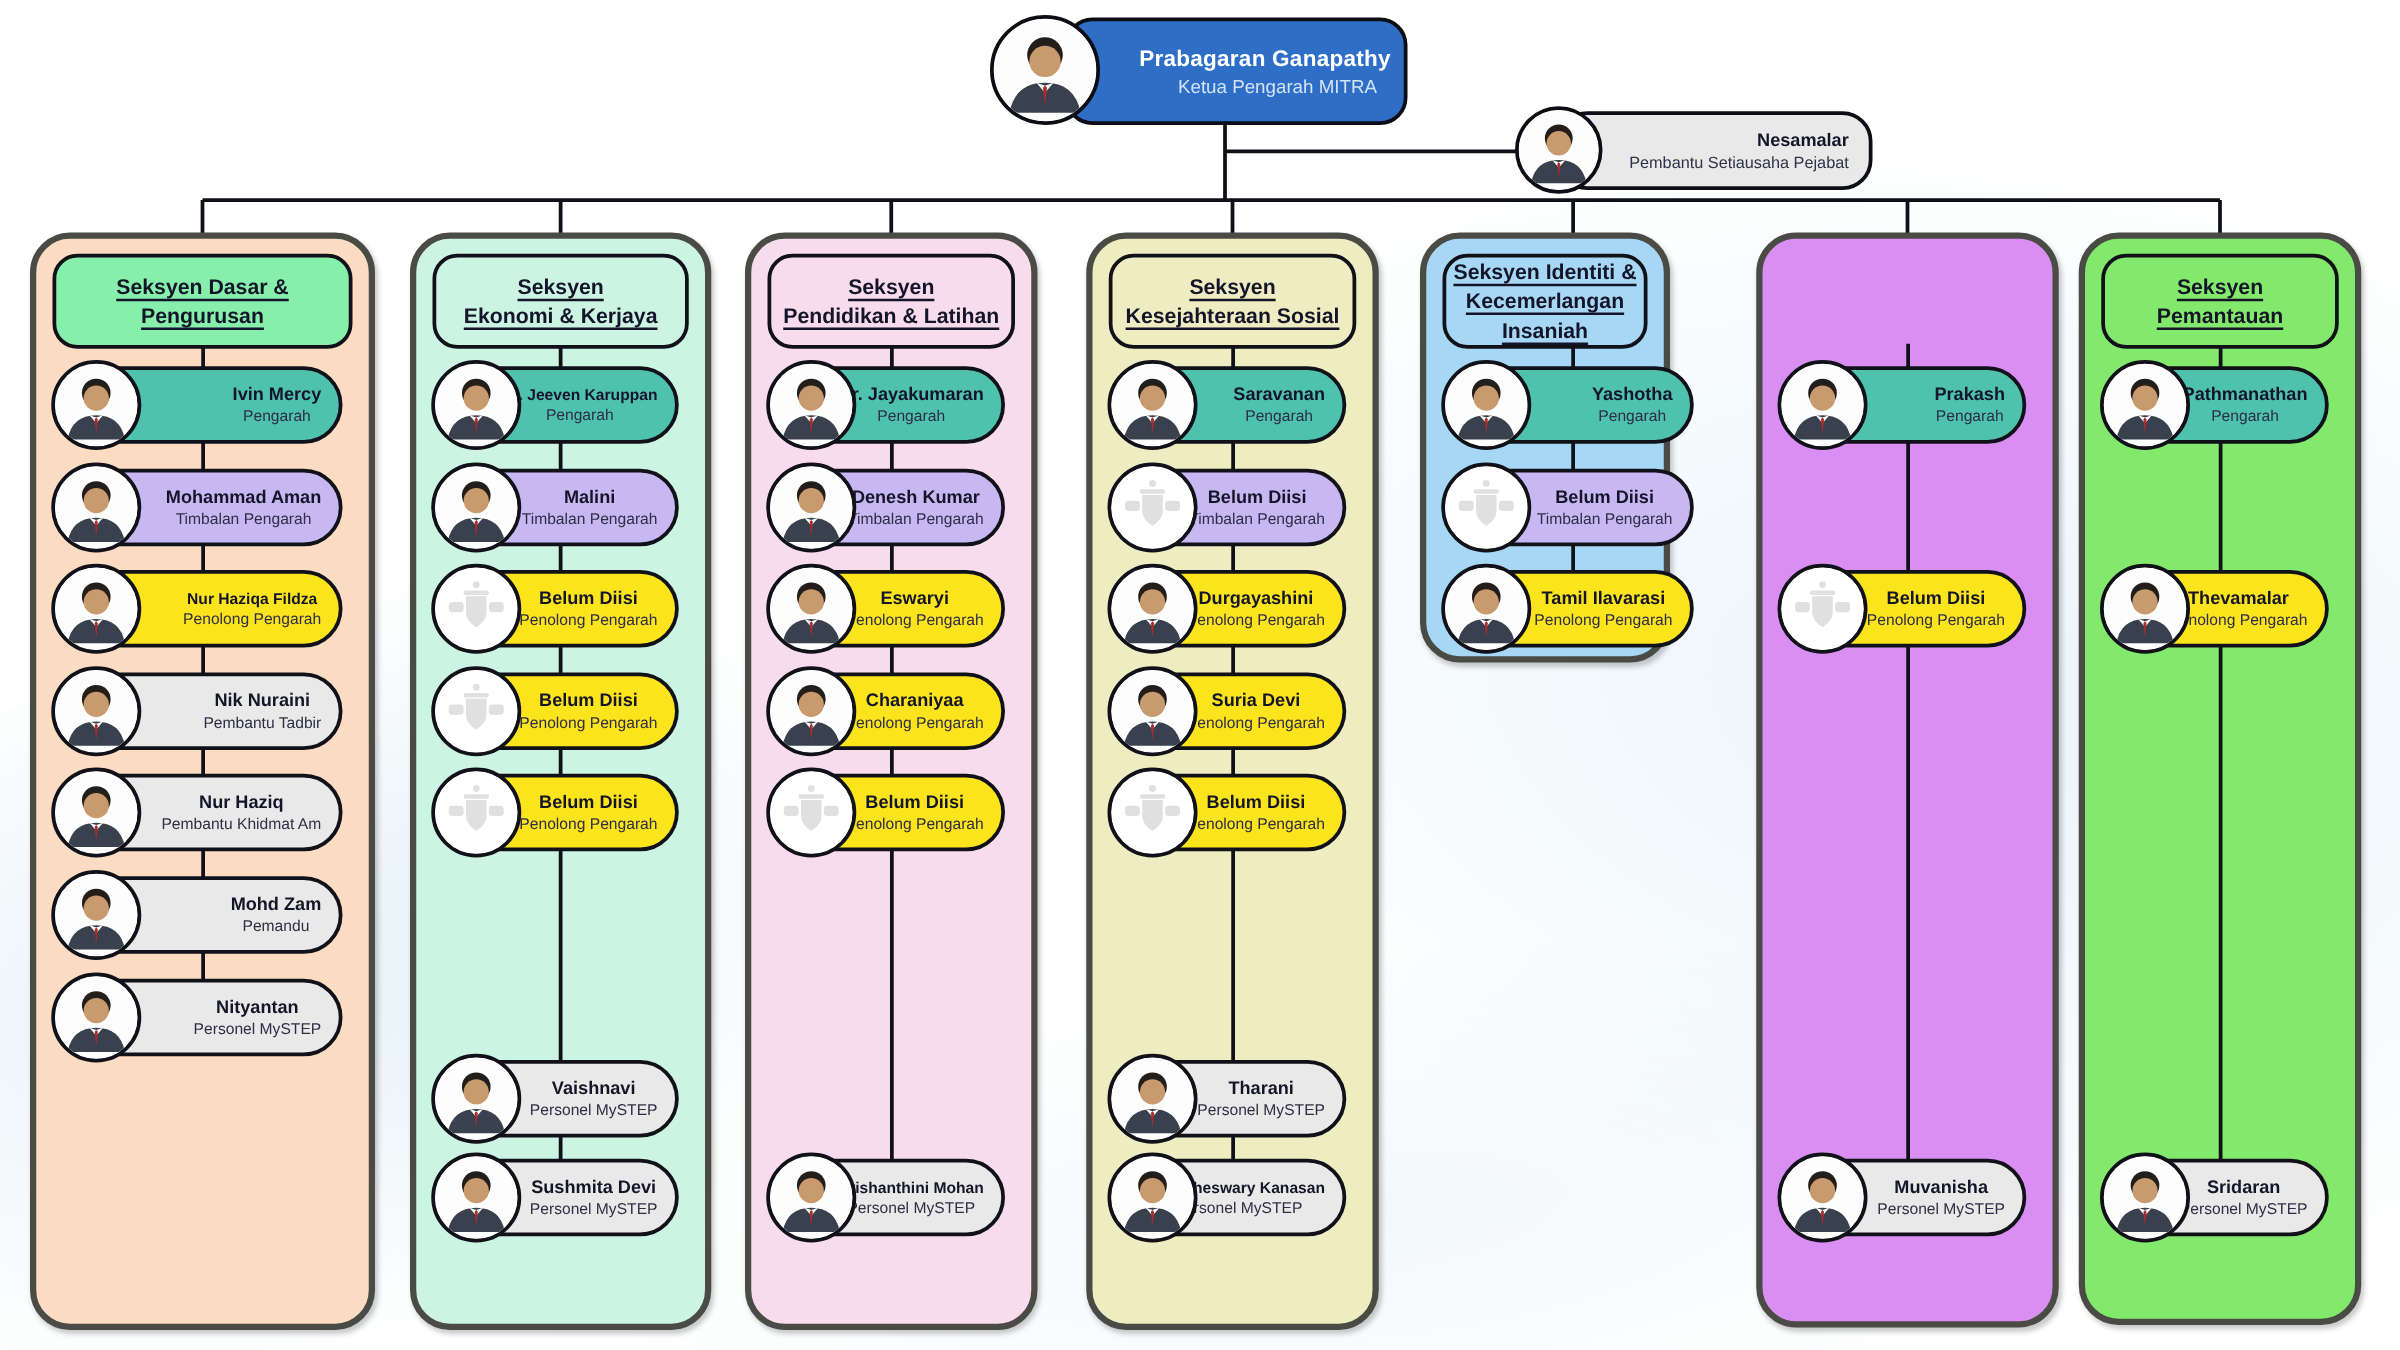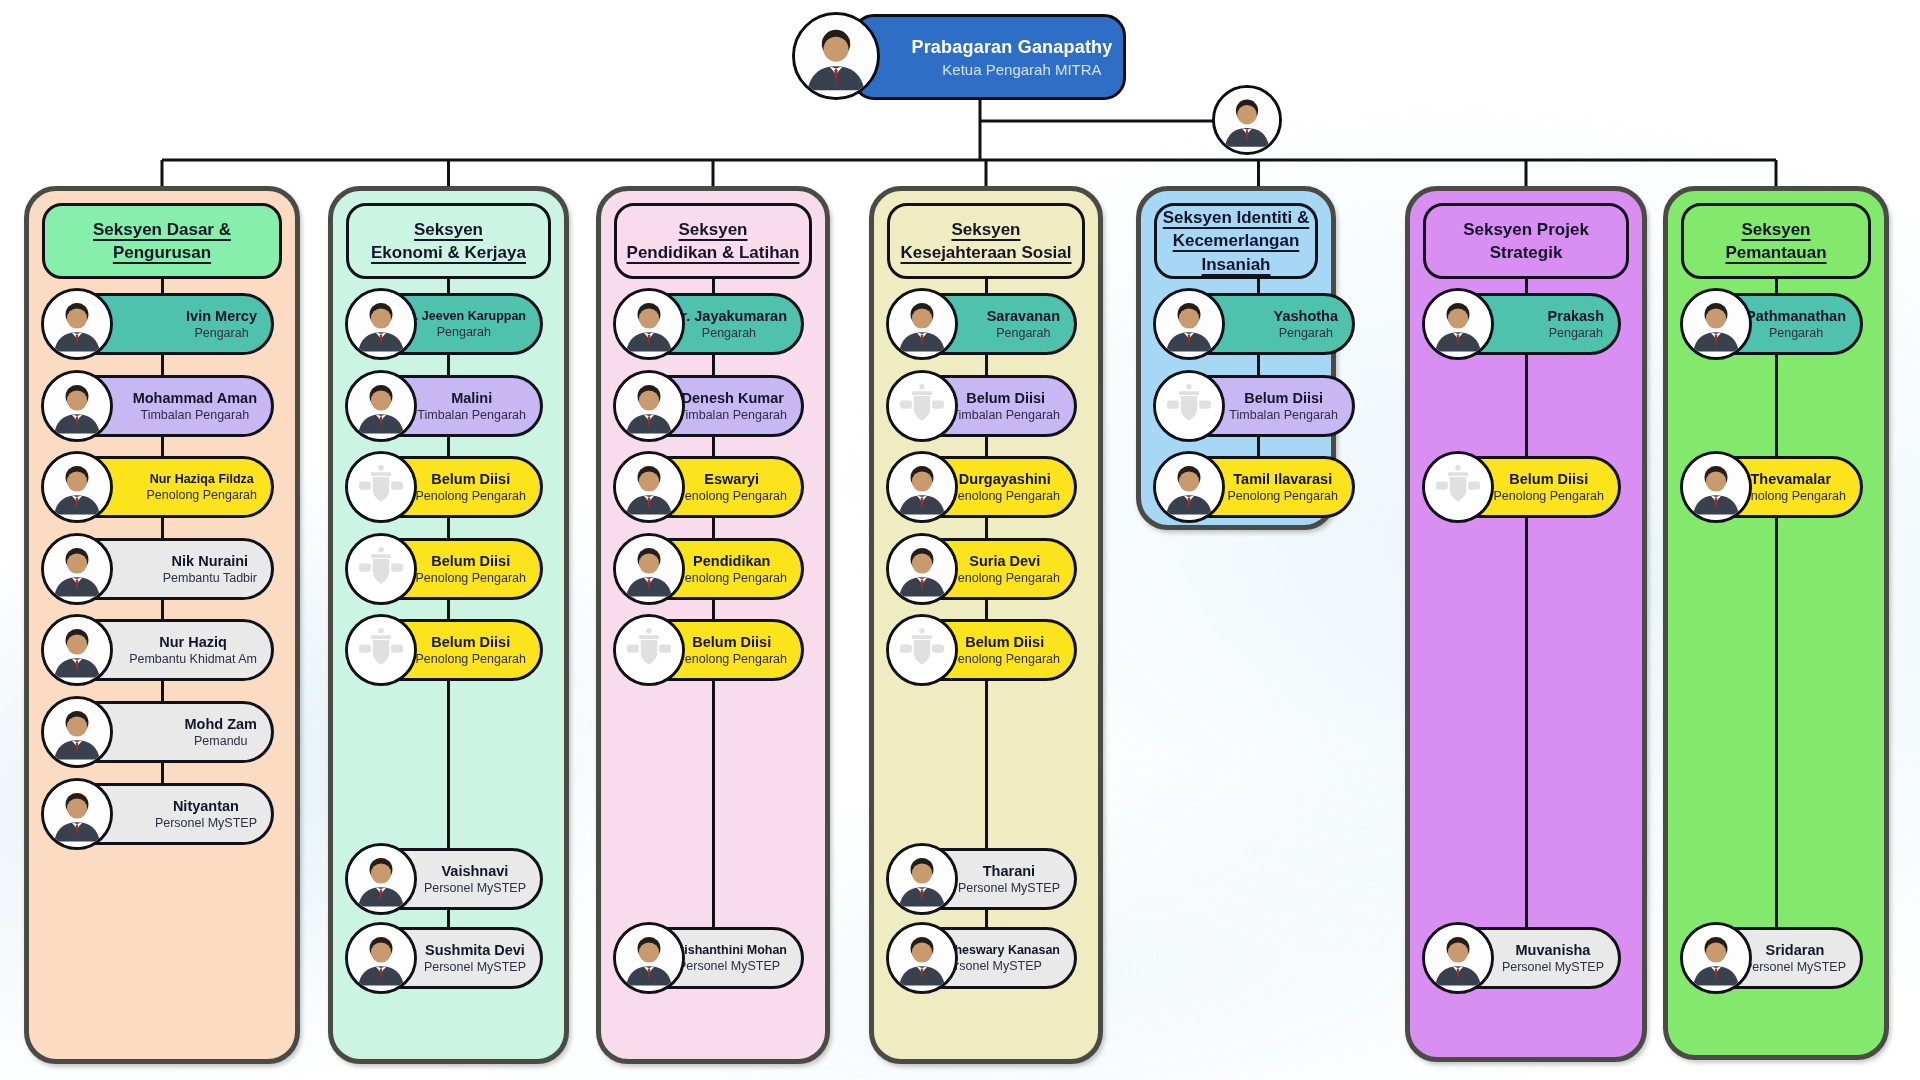--- a/index.html
+++ b/index.html
@@ -70,20 +70,26 @@
       <svg viewBox="0 0 72 72" xmlns="http://www.w3.org/2000/svg">
         <circle cx="36" cy="36" r="36" fill="#fdfdfd"></circle>
         <circle cx="36" cy="25.5" r="12.5" fill="#241e1a"></circle>
         <circle cx="36" cy="30" r="11" fill="#c89a6e"></circle>
         <path d="M11 66 Q15 45 36 45 Q57 45 61 66 Z" fill="#39404e"></path>
         <path d="M30 45 L36 52 L42 45 L36 47 Z" fill="#ffffff"></path>
         <path d="M34.6 48.5 L36 61 L37.4 48.5 L36 46.8 Z" fill="#b02a2a"></path>
       </svg>
     </div>
 
+  <div class="card asst-box">
+    <div class="asst-text">
+      <div class="asst-name">Nesamalar</div>
+      <div class="asst-role">Pembantu Setiausaha Pejabat</div>
+    </div>
+  </div>
   <div class="photo asst-photo">
       <svg viewBox="0 0 72 72" xmlns="http://www.w3.org/2000/svg">
         <circle cx="36" cy="36" r="36" fill="#fdfdfd"></circle>
         <circle cx="36" cy="25.5" r="12.5" fill="#241e1a"></circle>
         <circle cx="36" cy="30" r="11" fill="#c89a6e"></circle>
         <path d="M11 66 Q15 45 36 45 Q57 45 61 66 Z" fill="#39404e"></path>
         <path d="M30 45 L36 52 L42 45 L36 47 Z" fill="#ffffff"></path>
         <path d="M34.6 48.5 L36 61 L37.4 48.5 L36 46.8 Z" fill="#b02a2a"></path>
       </svg>
     </div>
@@ -346,21 +352,21 @@
       <div class="m-photo" style="left: 12px; top: 260.2px;"><svg viewBox="0 0 72 72" xmlns="http://www.w3.org/2000/svg">
           <circle cx="36" cy="36" r="36" fill="#fdfdfd"></circle>
           <circle cx="36" cy="25.5" r="12.5" fill="#241e1a"></circle>
           <circle cx="36" cy="30" r="11" fill="#c89a6e"></circle>
           <path d="M11 66 Q15 45 36 45 Q57 45 61 66 Z" fill="#39404e"></path>
           <path d="M30 45 L36 52 L42 45 L36 47 Z" fill="#ffffff"></path>
           <path d="M34.6 48.5 L36 61 L37.4 48.5 L36 46.8 Z" fill="#b02a2a"></path>
         </svg></div>
       <div class="member" style="left: 30px; top: 346.8px; width: 173px; background: rgb(251, 228, 28);">
         <div class="m-text">
-          <div class="m-name">Pendidikan</div>
+          <div class="m-name">Charaniyaa</div>
           <div class="m-role">Penolong Pengarah</div>
         </div>
       </div>
       <div class="m-photo" style="left: 12px; top: 341.8px;"><svg viewBox="0 0 72 72" xmlns="http://www.w3.org/2000/svg">
           <circle cx="36" cy="36" r="36" fill="#fdfdfd"></circle>
           <circle cx="36" cy="25.5" r="12.5" fill="#241e1a"></circle>
           <circle cx="36" cy="30" r="11" fill="#c89a6e"></circle>
           <path d="M11 66 Q15 45 36 45 Q57 45 61 66 Z" fill="#39404e"></path>
           <path d="M30 45 L36 52 L42 45 L36 47 Z" fill="#ffffff"></path>
           <path d="M34.6 48.5 L36 61 L37.4 48.5 L36 46.8 Z" fill="#b02a2a"></path>
@@ -551,24 +557,20 @@
           <circle cx="36" cy="36" r="36" fill="#fdfdfd"></circle>
           <circle cx="36" cy="25.5" r="12.5" fill="#241e1a"></circle>
           <circle cx="36" cy="30" r="11" fill="#c89a6e"></circle>
           <path d="M11 66 Q15 45 36 45 Q57 45 61 66 Z" fill="#39404e"></path>
           <path d="M30 45 L36 52 L42 45 L36 47 Z" fill="#ffffff"></path>
           <path d="M34.6 48.5 L36 61 L37.4 48.5 L36 46.8 Z" fill="#b02a2a"></path>
         </svg></div>
     </div>
     <div class="section" style="left: 1405px; top: 186px; width: 242px; height: 876px; background: rgb(217, 143, 242);">
       <div class="v-line" style="left: 114.5px; top: 84px; height: 683.032px;"></div>
-      <div class="sec-header" style="background: rgb(217, 143, 242);">
-        <div class="sec-title-line">Seksyen Projek</div>
-        <div class="sec-title-line">Strategik</div>
-      </div>
       <div class="member" style="left: 30px; top: 102px; width: 181px; background: rgb(79, 194, 174);">
         <div class="m-text">
           <div class="m-name">Prakash</div>
           <div class="m-role">Pengarah</div>
         </div>
       </div>
       <div class="m-photo" style="left: 12px; top: 97px;"><svg viewBox="0 0 72 72" xmlns="http://www.w3.org/2000/svg">
           <circle cx="36" cy="36" r="36" fill="#fdfdfd"></circle>
           <circle cx="36" cy="25.5" r="12.5" fill="#241e1a"></circle>
           <circle cx="36" cy="30" r="11" fill="#c89a6e"></circle>

